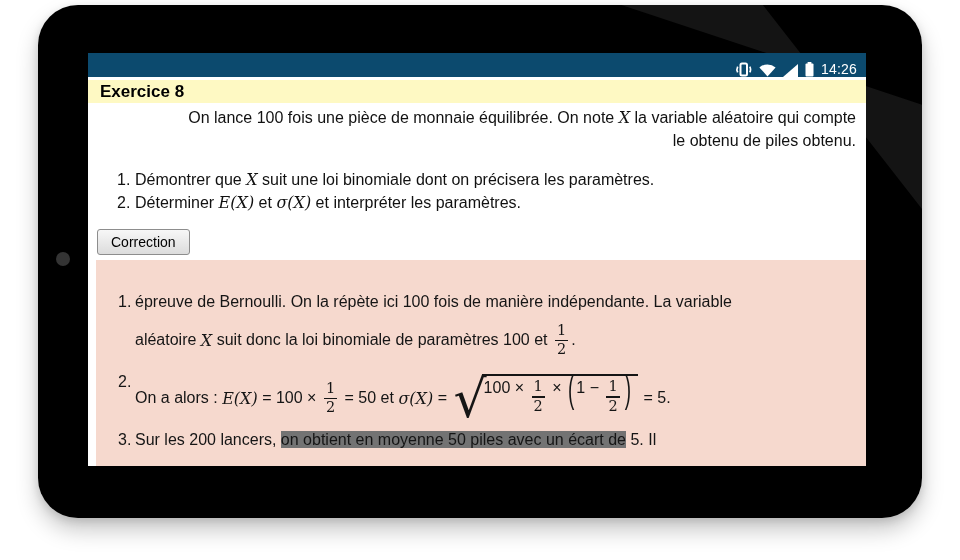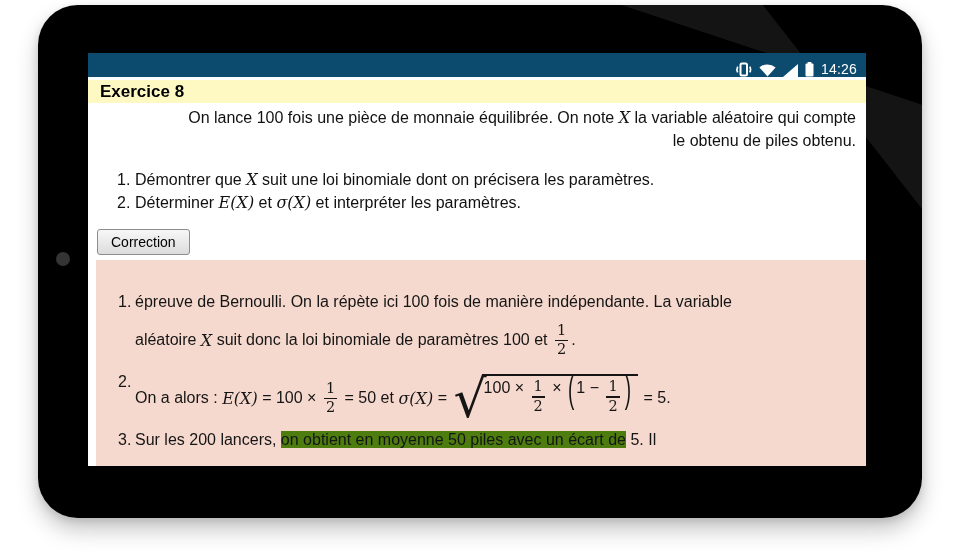--- a/index.html
+++ b/index.html
@@ -55,21 +55,21 @@
   .frac .bar{align-self:stretch;height:1.5px;background:#151515;margin:2px 0 1px;}
   .frac .num,.frac .den{padding:0 2px;}
 
   .sqrt{display:inline-flex;align-items:stretch;margin:0 1px 0 2px;height:48px;}
   .sqrt-sign{font-family:"DejaVu Sans",sans-serif;font-size:52px;line-height:46px;
              align-self:flex-end;}
   .sqrt-body{border-top:2px solid #151515;display:flex;align-items:flex-start;
              padding:3px 5px 0 2px;margin-left:-5px;}
   .bigp{display:inline-block;transform:scaleY(2.05);font-size:19px;margin:0 2px;}
 
-  .hl{background:#4d7c0f;}
+  .hl{background:#737373;}
 </style>
 </head>
 <body>
 
 <div class="stage">
   <div class="tablet">
     <div class="sheen"></div>
     <div class="camera"></div>
 
     <div class="screen">

